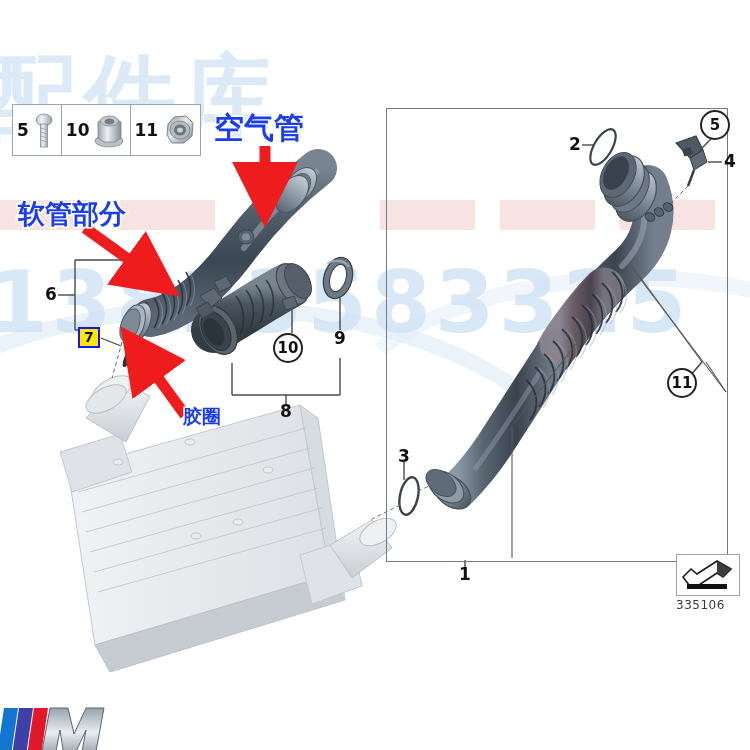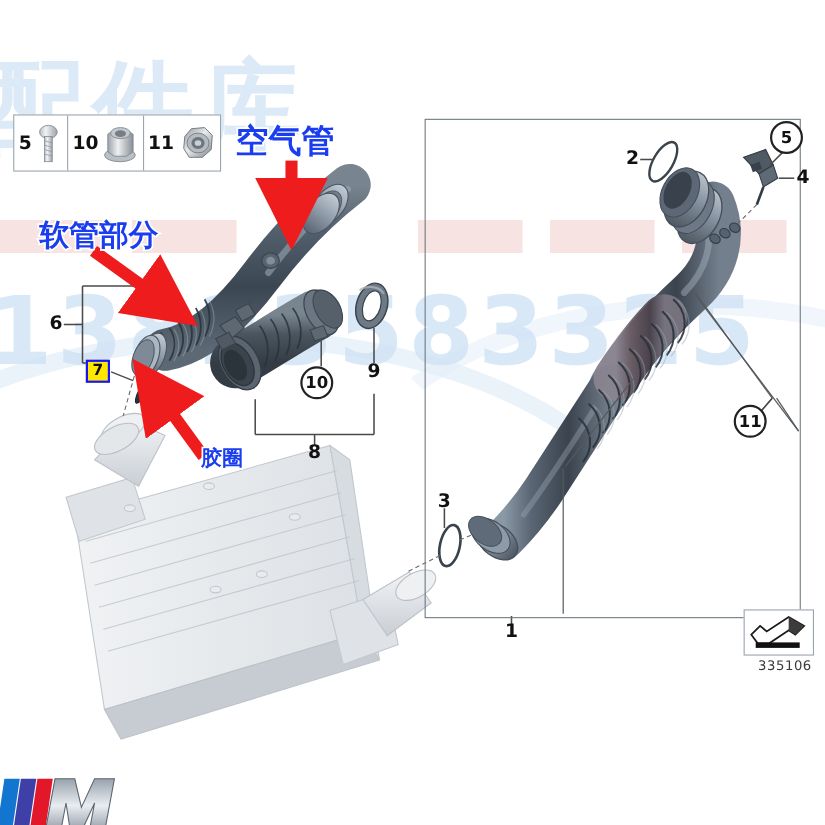--- a/index.html
+++ b/index.html
@@ -160,21 +160,21 @@
     width: 62px;
     height: 40px;
     border: 1px solid #9aa4ad;
     background: #fff;
   }
   .id-text {
     position: absolute;
     left: 676px;
     top: 598px;
     width: 62px;
-    text-align: right;
+    text-align: left;
     font-size: 12px;
     color: #3a3a3a;
     font-family: "DejaVu Sans", sans-serif;
     letter-spacing: .5px;
   }
 
   svg { overflow: visible; }
 </style>
 </head>
 <body>
@@ -573,21 +573,21 @@
     </defs>
 
     <path d="M265,146 L265,186" stroke="#ee1c1c" stroke-width="11" fill="none" marker-end="url(#redhead)"></path>
 
     <path d="M85,228 L146,272" stroke="#ee1c1c" stroke-width="11" fill="none" marker-end="url(#redhead)"></path>
 
     <path d="M185,415 L145,360" stroke="#ee1c1c" stroke-width="11" fill="none" marker-end="url(#redhead)"></path>
   </svg>
 
   <div class="cn-label" style="left:214px; top:108px; font-size:30px;">空气管</div>
-  <div class="cn-label" style="left:18px; top:196px; font-size:27px;margin-left:18px;">软管部分</div>
+  <div class="cn-label" style="left:18px; top:196px; font-size:27px;">软管部分</div>
   <div class="cn-label" style="left:183px; top:404px; font-size:19px;">胶圈</div>
 
   <div class="id-box">
     <svg width="60" height="38">
       <polygon points="6,22 14,14 20,19 40,6 54,14 46,22 40,18 22,30 12,30" fill="#ffffff" stroke="#1a1a1a" stroke-width="1.6"></polygon>
       <polygon points="40,6 54,14 46,22 40,18" fill="#3c3c3c"></polygon>
       <rect x="10" y="29" width="40" height="5" fill="#111111"></rect>
     </svg>
   </div>
   <div class="id-text">335106</div>

